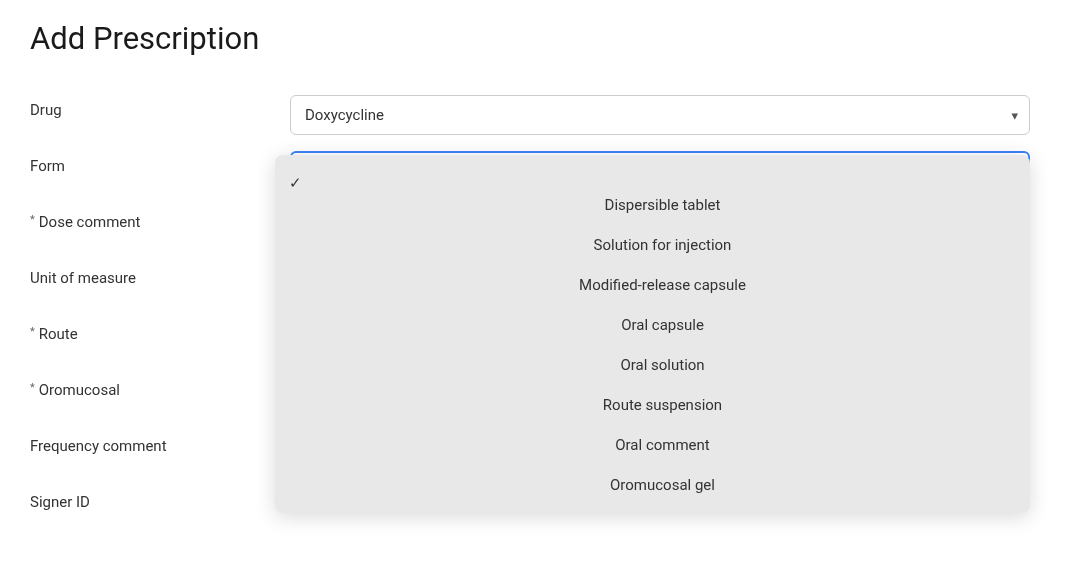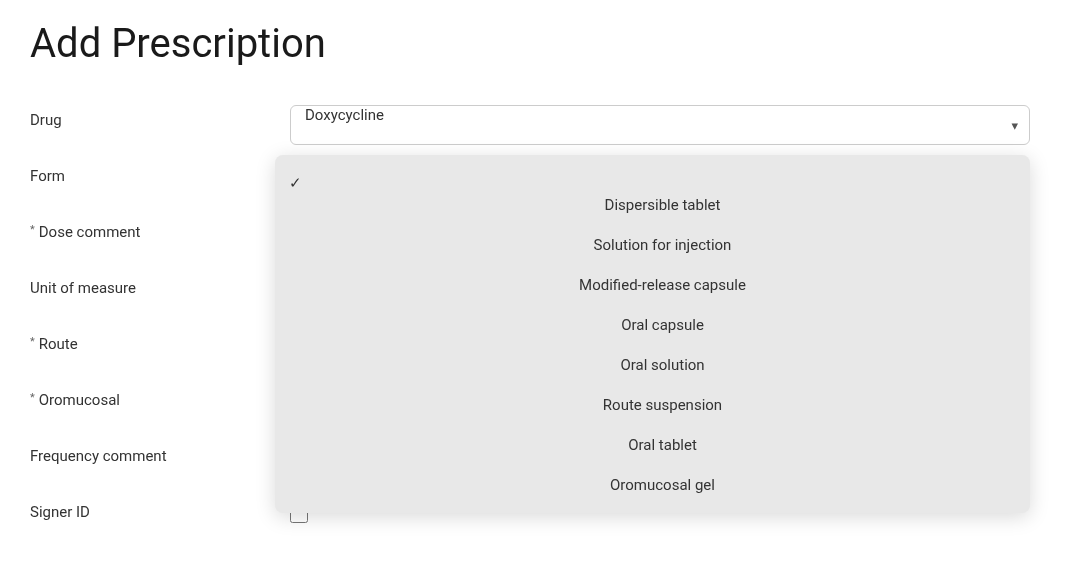--- a/index.html
+++ b/index.html
@@ -17,21 +17,21 @@
       min-height: 574px;
       overflow: hidden;
     }
 
     .page-container {
       padding: 20px 30px;
       position: relative;
     }
 
     .page-title {
-      font-size: 40px;
+      font-size: 31px;
       font-weight: 400;
       margin-bottom: 30px;
       color: #1a1a1a;
     }
 
     .form-grid {
       display: grid;
       grid-template-columns: 260px 1fr;
       row-gap: 0;
       max-width: 1040px;
@@ -82,21 +82,21 @@
       width: 100%;
       height: 40px;
       border: 1px solid #ccc;
       border-radius: 6px;
       padding: 0 28px 0 14px;
       font-size: 15px;
       background: #fff;
       cursor: pointer;
       color: #333;
       display: flex;
-      align-items: flex-start;
+      align-items: center;
     }
 
     .select-box.active {
       border: 2px solid #3b82f6;
     }
 
     .form-input {
       width: 100%;
       height: 40px;
       border: 1px solid #ccc;
@@ -278,20 +278,20 @@
     <div class="dropdown-item">
       <span>Oral capsule</span>
     </div>
     <div class="dropdown-item">
       <span>Oral solution</span>
     </div>
     <div class="dropdown-item">
       <span>Route suspension</span>
     </div>
     <div class="dropdown-item">
-      <span>Oral tablet</span>
+      <span>Oral comment</span>
     </div>
     <div class="dropdown-item">
       <span>Oromucosal gel</span>
     </div>
   </div>
 
 </div>
 
 </body></html>

